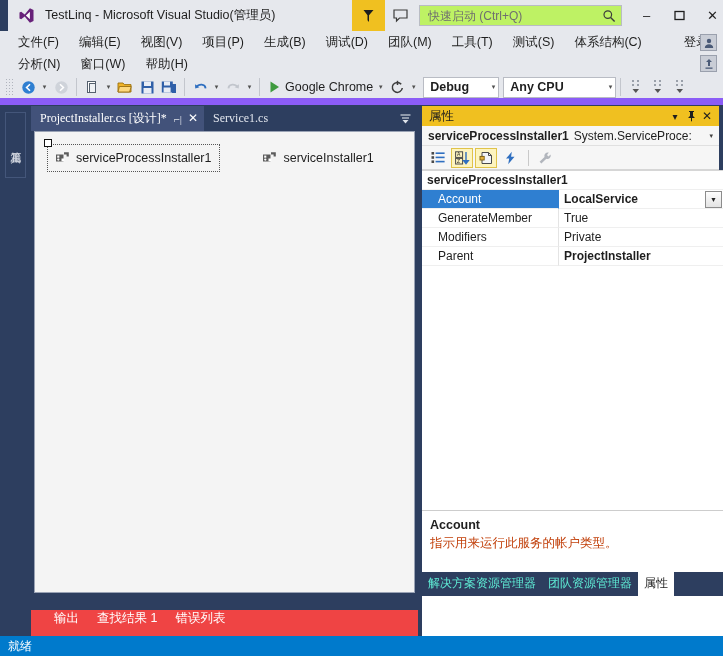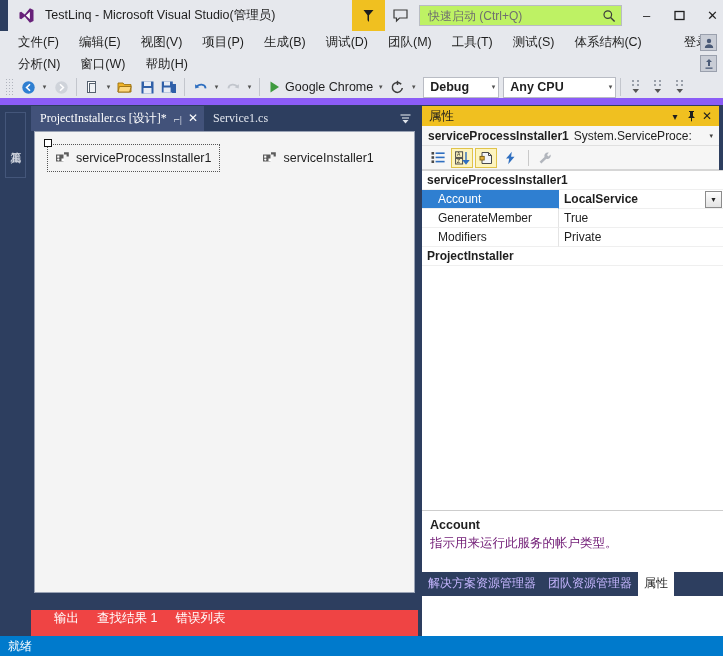--- a/index.html
+++ b/index.html
@@ -219,28 +219,28 @@
     display: flex; align-items: center; justify-content: center; font-size: 7px; color: #222;
     flex: 0 0 auto;
   }
   .grid-blank { background: #fff; height: 100%; }
 
   .desc {
     position: absolute; left: 0; bottom: 24px; width: 301px; height: 62px;
     background: #ffffff; border-top: 1px solid #cdcdcd; padding: 7px 10px 0 8px;
   }
   .desc-title { font-size: 12.5px; font-weight: bold; color: #1e1e1e; }
-  .desc-body { font-size: 12.5px; color: #701a75; margin-top: 3px; line-height: 1.3; }
+  .desc-body { font-size: 12.5px; color: #c2410c; margin-top: 3px; line-height: 1.3; }
 
   .props-tabs {
     position: absolute; left: 0; bottom: 0; width: 301px; height: 24px;
     background: #2d3e5f; display: flex; align-items: flex-end;
   }
   .ptab {
-    font-size: 12px; color: #c4b5fd; padding: 3px 6px 4px 6px; white-space: nowrap;
+    font-size: 12px; color: #5eead4; padding: 3px 6px 4px 6px; white-space: nowrap;
   }
   .ptab.active { background: #ffffff; color: #1e1e1e; }
 
   
   .bottom-tabs {
     position: absolute; left: 31px; bottom: 20px; width: 387px; height: 26px;
     background: #ef4444; display: flex; align-items: flex-start; padding-left: 14px;
   }
   .btab { font-size: 12.5px; color: #ffffff; padding: 0 9px; white-space: nowrap; }
 
@@ -591,20 +591,21 @@
       </div>
       <div class="grow">
         <div class="gcell-name">GenerateMember</div>
         <div class="gcell-val">True</div>
       </div>
       <div class="grow">
         <div class="gcell-name">Modifiers</div>
         <div class="gcell-val">Private</div>
       </div>
       <div class="grow">
+        <div class="gcell-name">Parent</div>
         <div class="gcell-val bold">ProjectInstaller</div>
       </div>
       <div class="grid-blank"></div>
     </div>
 
     <div class="desc">
       <div class="desc-title">Account</div>
       <div class="desc-body">指示用来运行此服务的帐户类型。</div>
     </div>
 

